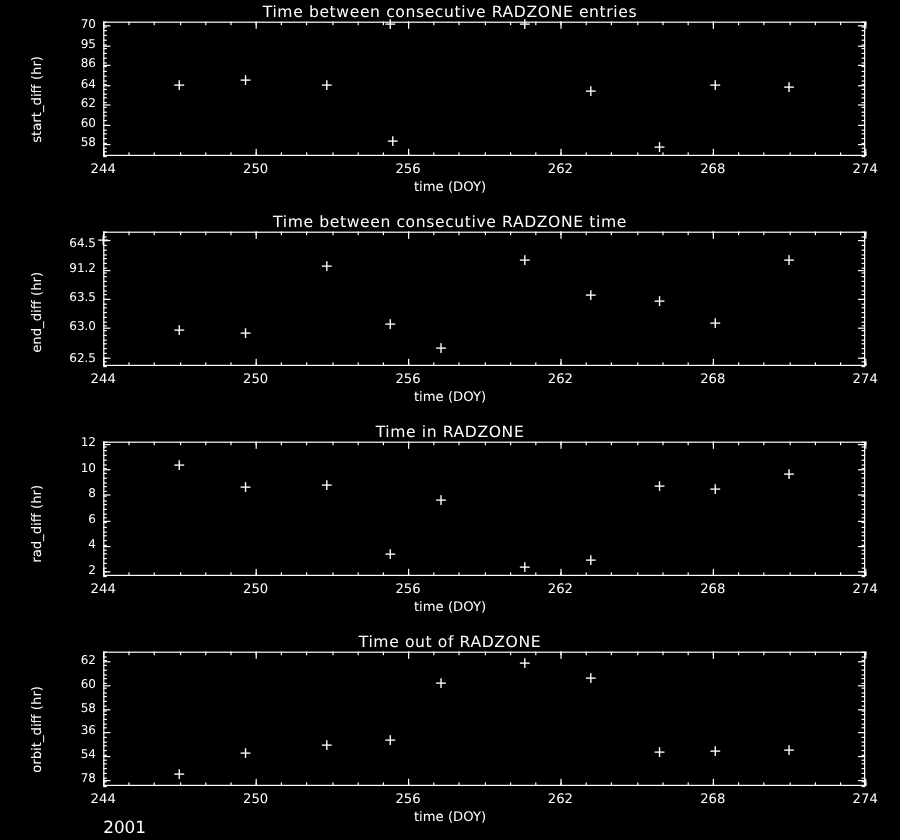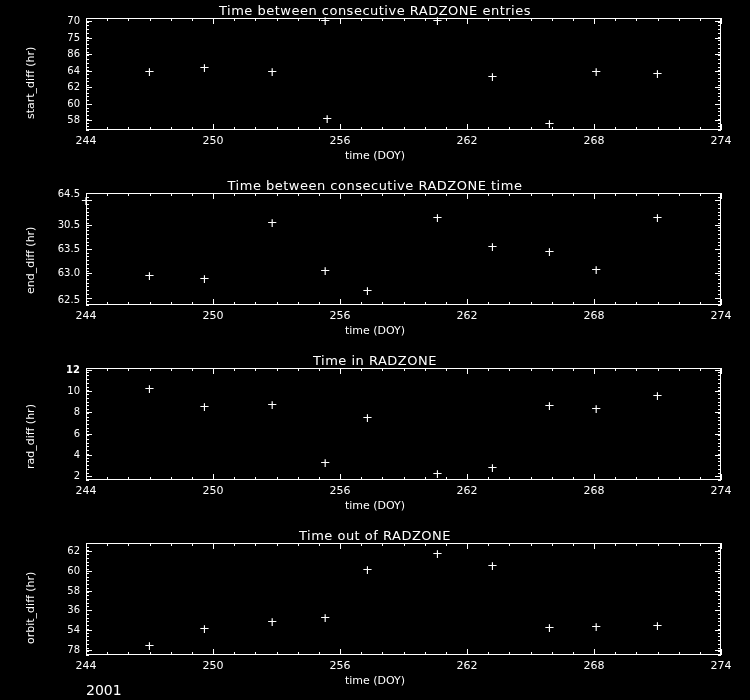--- a/index.html
+++ b/index.html
@@ -110,21 +110,21 @@
       <div class="tick" style="left: 715px; top: 87px; width: 6px; height: 1px;"></div>
       <div class="ytick-label" style="left: 34px; width: 46px; top: 81.1765px;">62</div>
       <div class="tick" style="left: 86px; top: 71px; width: 6px; height: 1px;"></div>
       <div class="tick" style="left: 715px; top: 71px; width: 6px; height: 1px;"></div>
       <div class="ytick-label" style="left: 34px; width: 46px; top: 64.7059px;">64</div>
       <div class="tick" style="left: 86px; top: 54px; width: 6px; height: 1px;"></div>
       <div class="tick" style="left: 715px; top: 54px; width: 6px; height: 1px;"></div>
       <div class="ytick-label" style="left: 34px; width: 46px; top: 48.2353px;">86</div>
       <div class="tick" style="left: 86px; top: 38px; width: 6px; height: 1px;"></div>
       <div class="tick" style="left: 715px; top: 38px; width: 6px; height: 1px;"></div>
-      <div class="ytick-label" style="left: 34px; width: 46px; top: 31.7647px;">75</div>
+      <div class="ytick-label" style="left: 34px; width: 46px; top: 31.7647px;">95</div>
       <div class="tick" style="left: 86px; top: 21px; width: 6px; height: 1px;"></div>
       <div class="tick" style="left: 715px; top: 21px; width: 6px; height: 1px;"></div>
       <div class="ytick-label" style="left: 34px; width: 46px; top: 15.2941px;">70</div>
       <div class="tick" style="left: 86px; top: 130px; width: 3px; height: 1px;"></div>
       <div class="tick" style="left: 718px; top: 130px; width: 3px; height: 1px;"></div>
       <div class="tick" style="left: 86px; top: 126px; width: 3px; height: 1px;"></div>
       <div class="tick" style="left: 718px; top: 126px; width: 3px; height: 1px;"></div>
       <div class="tick" style="left: 86px; top: 123px; width: 3px; height: 1px;"></div>
       <div class="tick" style="left: 718px; top: 123px; width: 3px; height: 1px;"></div>
       <div class="tick" style="left: 86px; top: 119px; width: 3px; height: 1px;"></div>
@@ -283,24 +283,24 @@
       <div class="tick" style="left: 715px; top: 298px; width: 6px; height: 1px;"></div>
       <div class="ytick-label" style="left: 34px; width: 46px; top: 294px;">62.5</div>
       <div class="tick" style="left: 86px; top: 273px; width: 6px; height: 1px;"></div>
       <div class="tick" style="left: 715px; top: 273px; width: 6px; height: 1px;"></div>
       <div class="ytick-label" style="left: 34px; width: 46px; top: 267.348px;">63.0</div>
       <div class="tick" style="left: 86px; top: 249px; width: 6px; height: 1px;"></div>
       <div class="tick" style="left: 715px; top: 249px; width: 6px; height: 1px;"></div>
       <div class="ytick-label" style="left: 34px; width: 46px; top: 243px;">63.5</div>
       <div class="tick" style="left: 86px; top: 225px; width: 6px; height: 1px;"></div>
       <div class="tick" style="left: 715px; top: 225px; width: 6px; height: 1px;"></div>
-      <div class="ytick-label" style="left: 34px; width: 46px; top: 218.652px;">30.5</div>
+      <div class="ytick-label" style="left: 34px; width: 46px; top: 218.652px;">91.2</div>
       <div class="tick" style="left: 86px; top: 200px; width: 6px; height: 1px;"></div>
       <div class="tick" style="left: 715px; top: 200px; width: 6px; height: 1px;"></div>
-      <div class="ytick-label" style="left: 34px; width: 46px; top: 188px;">64.5</div>
+      <div class="ytick-label" style="left: 34px; width: 46px; top: 198px;">64.5</div>
       <div class="tick" style="left: 86px; top: 305px; width: 3px; height: 1px;"></div>
       <div class="tick" style="left: 718px; top: 305px; width: 3px; height: 1px;"></div>
       <div class="tick" style="left: 86px; top: 301px; width: 3px; height: 1px;"></div>
       <div class="tick" style="left: 718px; top: 301px; width: 3px; height: 1px;"></div>
       <div class="tick" style="left: 86px; top: 298px; width: 3px; height: 1px;"></div>
       <div class="tick" style="left: 718px; top: 298px; width: 3px; height: 1px;"></div>
       <div class="tick" style="left: 86px; top: 294px; width: 3px; height: 1px;"></div>
       <div class="tick" style="left: 718px; top: 294px; width: 3px; height: 1px;"></div>
       <div class="tick" style="left: 86px; top: 290px; width: 3px; height: 1px;"></div>
       <div class="tick" style="left: 718px; top: 290px; width: 3px; height: 1px;"></div>
@@ -463,21 +463,21 @@
       <div class="tick" style="left: 715px; top: 434px; width: 6px; height: 1px;"></div>
       <div class="ytick-label" style="left: 34px; width: 46px; top: 427.509px;">6</div>
       <div class="tick" style="left: 86px; top: 412px; width: 6px; height: 1px;"></div>
       <div class="tick" style="left: 715px; top: 412px; width: 6px; height: 1px;"></div>
       <div class="ytick-label" style="left: 34px; width: 46px; top: 406.377px;">8</div>
       <div class="tick" style="left: 86px; top: 391px; width: 6px; height: 1px;"></div>
       <div class="tick" style="left: 715px; top: 391px; width: 6px; height: 1px;"></div>
       <div class="ytick-label" style="left: 34px; width: 46px; top: 385.245px;">10</div>
       <div class="tick" style="left: 86px; top: 370px; width: 6px; height: 1px;"></div>
       <div class="tick" style="left: 715px; top: 370px; width: 6px; height: 1px;"></div>
-      <div class="ytick-label" style="left: 34px; width: 46px; top: 364.113px; font-weight: bold;">12</div>
+      <div class="ytick-label" style="left: 34px; width: 46px; top: 364.113px;">12</div>
       <div class="tick" style="left: 86px; top: 480px; width: 3px; height: 1px;"></div>
       <div class="tick" style="left: 718px; top: 480px; width: 3px; height: 1px;"></div>
       <div class="tick" style="left: 86px; top: 476px; width: 3px; height: 1px;"></div>
       <div class="tick" style="left: 718px; top: 476px; width: 3px; height: 1px;"></div>
       <div class="tick" style="left: 86px; top: 473px; width: 3px; height: 1px;"></div>
       <div class="tick" style="left: 718px; top: 473px; width: 3px; height: 1px;"></div>
       <div class="tick" style="left: 86px; top: 469px; width: 3px; height: 1px;"></div>
       <div class="tick" style="left: 718px; top: 469px; width: 3px; height: 1px;"></div>
       <div class="tick" style="left: 86px; top: 465px; width: 3px; height: 1px;"></div>
       <div class="tick" style="left: 718px; top: 465px; width: 3px; height: 1px;"></div>

